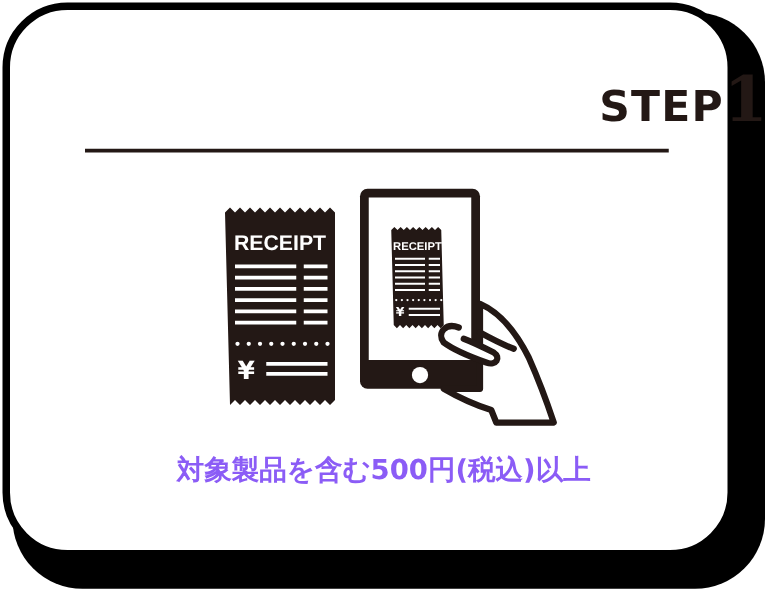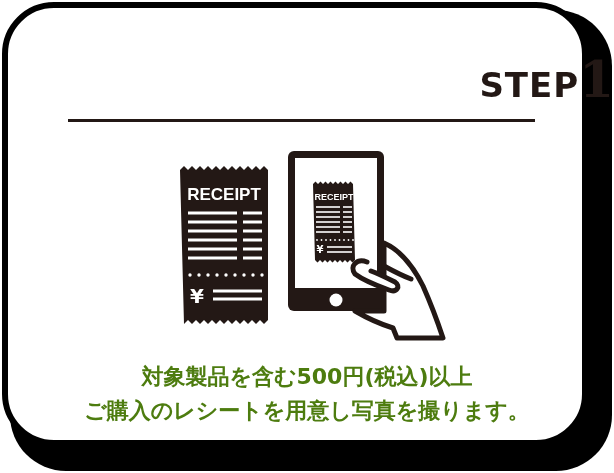--- a/index.html
+++ b/index.html
@@ -9,21 +9,21 @@
             background:#000; border-radius:56px; }
   .card { position:absolute; left:2px; top:2px; width:586px; height:444px;
           background:#fff; border:6px solid #000; border-radius:52px; box-sizing:border-box; }
   .heading { position:absolute; left:0; top:50px; width:614px; text-align:right;
              font-family:"DejaVu Sans", sans-serif; font-weight:bold; color:#231815; }
   .heading .word { font-size:34px; letter-spacing:1px; vertical-align:baseline; }
   .heading .num { font-size:50px; font-family:"DejaVu Serif", serif; font-weight:bold; vertical-align:baseline; }
   .divider { position:absolute; left:68px; top:119px; width:467px; height:3px; background:#231815; }
   .illus { position:absolute; left:175px; top:148px; width:280px; height:195px; }
   .caption { position:absolute; left:0; top:360px; width:614px; text-align:center;
-             font-size:22px; line-height:34px; color:#4d7c0f; font-weight:bold; }
+             font-size:22px; line-height:34px; color:#8b5cf6; font-weight:bold; }
 </style>
 </head>
 <body>
 
 <div class="shadow"></div>
 <div class="card"></div>
 
 <div class="heading">
   <span class="word">STEP</span><span class="num">1</span>
 </div>
@@ -110,14 +110,13 @@
 
   <g>
     <path d="M209,95 C225,102 238,118 248,138 C256,156 262,172 268,190 L222,190 L218,180 C205,176 192,170 180,163 L209,163 Z" fill="#fff" stroke="#231815" stroke-width="5" stroke-linejoin="round"></path>
     <path d="M192,114 C182,110 174,118 180,126 C188,132 200,137 214,142 C222,145 226,138 220,134 C212,130 204,126 196,123" fill="#fff" stroke="#231815" stroke-width="5" stroke-linejoin="round" stroke-linecap="round"></path>
     <path d="M209,118 C220,124 228,128 236,131" fill="none" stroke="#231815" stroke-width="5" stroke-linecap="round"></path>
   </g>
 </svg>
 
 <div class="caption">
   <div>対象製品を含む500円(税込)以上</div>
-  <div>ご購入のレシートを用意し写真を撮ります。</div>
 </div>
 
 </body></html>

